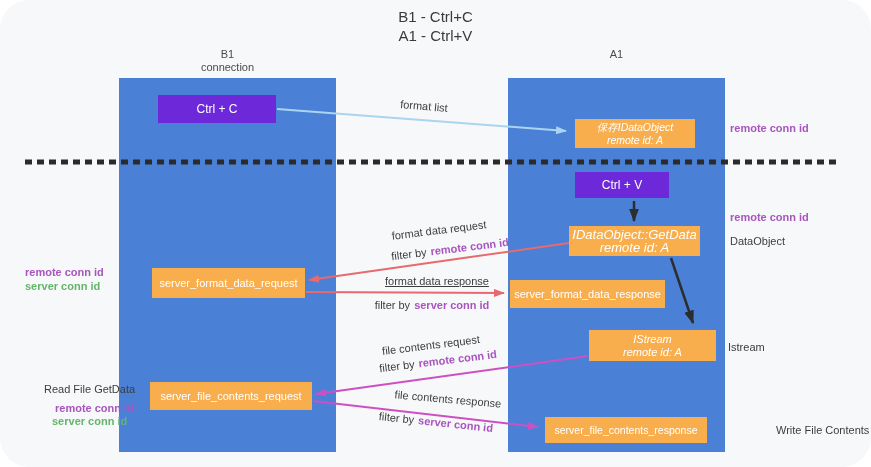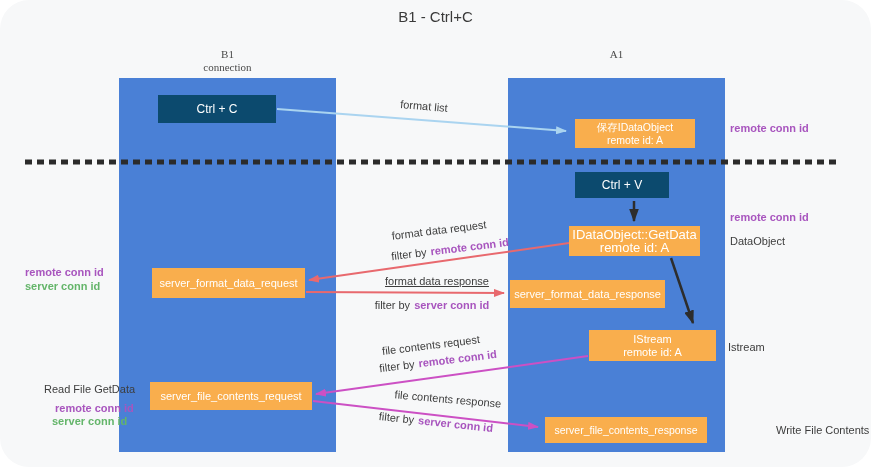--- a/index.html
+++ b/index.html
@@ -1,42 +1,43 @@
 <!DOCTYPE html>
 <html><head>
 <meta charset="utf-8">
 <style>
   html,body{margin:0;padding:0;}
   .canvas{position:relative;width:871px;height:467px;background:#f7f8f9;
     font-family:"Liberation Sans",sans-serif;overflow:hidden;border-radius:29px;}
   .title{position:absolute;left:0;top:7px;width:871px;text-align:center;
     font-size:15px;line-height:19px;color:#3a3a3a;z-index:3;}
   .lane-header{position:absolute;width:217px;text-align:center;font-size:11px;
-    line-height:13px;color:#4a4a4a;z-index:3;font-family:Liberation Serif, serif;}
+    line-height:13px;color:#4a4a4a;z-index:3;}
   .lane{position:absolute;top:78px;width:217px;height:374px;background:#4a80d6;z-index:1;}
   .arrows{position:absolute;left:0;top:0;z-index:2;pointer-events:none;}
   .node{position:absolute;display:flex;flex-direction:column;align-items:center;
     justify-content:center;color:#ffffff;z-index:3;white-space:nowrap;text-align:center;}
   .node.orange{background:#f9ae4d;}
-  .node.green{background:#0c4a6e;font-size:12px;text-align:right;}
-  .node .l1,.node .l2{line-height:13px;}
+  .node.green{background:#6d28d9;font-size:12px;text-align:right;}
+  .node .l1,.node .l2{line-height:13px;font-style:italic;}
   .flow-label{position:absolute;z-index:3;font-size:11px;color:#3d3d3d;
     text-align:center;white-space:nowrap;}
   .flow-label .purple{color:#a855be;font-weight:700;margin-left:4px;}
   .side-label{position:absolute;z-index:3;font-size:11px;color:#3d3d3d;white-space:nowrap;}
   .side-label.purple{color:#a855be;font-weight:700;}
   .side-label.greentxt{color:#64b56a;font-weight:700;}
 </style>
 </head>
 <body>
 
 <div class="canvas">
 
   <div class="title">
     <div>B1 - Ctrl+C</div>
+    <div>A1 - Ctrl+V</div>
   </div>
 
   <div class="lane-header" style="left:119px;top:48px;">
     <div>B1</div>
     <div>connection</div>
   </div>
   <div class="lane-header" style="left:508px;top:48px;">
     <div>A1</div>
   </div>
 

